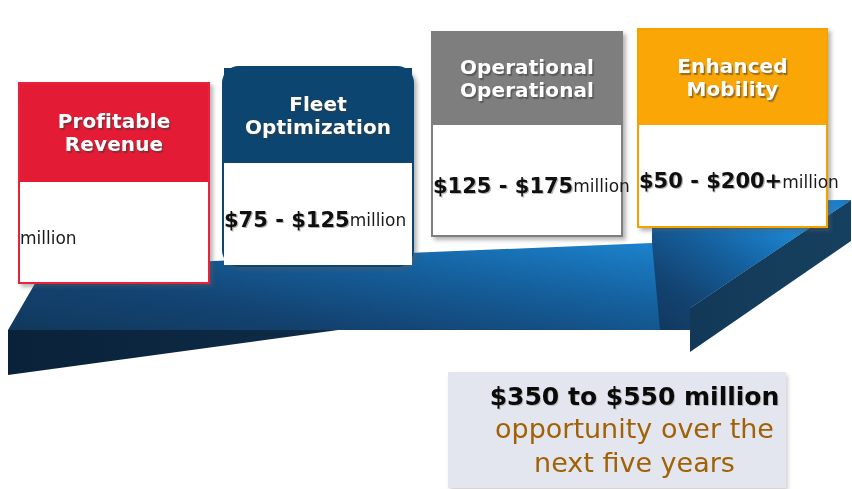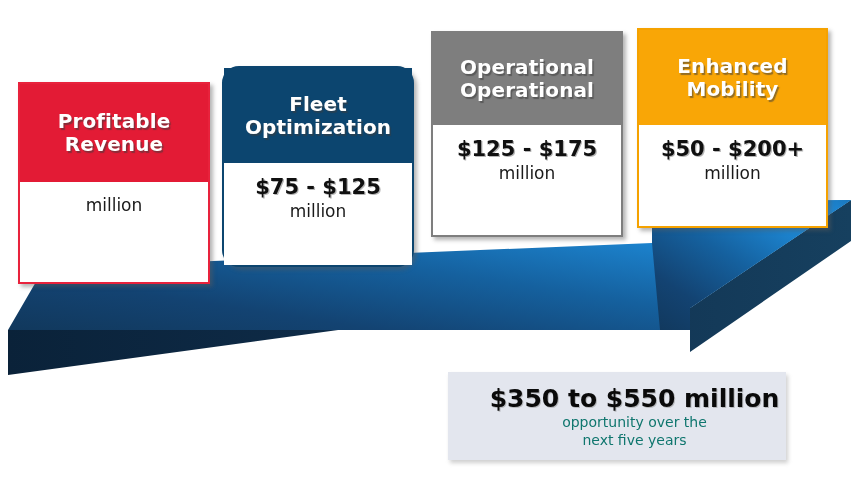--- a/index.html
+++ b/index.html
@@ -55,21 +55,21 @@
     line-height: 1.14;
     letter-spacing: .1px;
     text-shadow: 1.5px 1.5px 1px rgba(60,60,60,0.55);
     padding: 4px 6px;
     flex: none;
   }
   .card-body {
     box-sizing: border-box;
     flex: 1 1 auto;
     display: flex;
-    flex-direction: column;
+    flex-direction: row;
     align-items: center;
     justify-content: flex-start;
     padding-top: 12px;
     background: #ffffff;
   }
   .amount {
     font-size: 21px;
     font-weight: bold;
     color: #101010;
     text-shadow: 1.2px 1.2px 0.5px rgba(120,120,120,0.55);
@@ -114,43 +114,43 @@
     border-color: #F5A200;
   }
   #card-enhanced-mobility .card-header {
     background: #F9A606; height: 95px;
   }
 
   
   #summary-callout {
     position: absolute;
     left: 448px; top: 372px;
-    width: 338px; height: 88px;
+    width: 338px; height: 116px;
     box-sizing: border-box;
     background: #E3E6EE;
     box-shadow: 2px 3px 4px rgba(150,150,150,0.45);
     display: flex;
     flex-direction: column;
     align-items: center;
     justify-content: center;
     z-index: 6;
     padding-top: 2px;
     padding-left: 35px;
   }
   #summary-callout .callout-head {
     font-size: 25px;
     font-weight: bold;
     color: #0a0a0a;
     line-height: 1.2;
     text-shadow: 1px 1px 0.5px rgba(140,140,140,0.5);
     white-space: nowrap;
   }
   #summary-callout .callout-sub {
-    font-size: 14px;
-    color: #0f766e;
+    font-size: 27px;
+    color: #a16207;
     line-height: 1.26;
     text-align: center;
   }
 </style>
 </head>
 <body>
 
 <div id="stage">
 
   <svg class="arrow-layer" viewBox="0 0 852 489" width="852" height="489" xmlns="http://www.w3.org/2000/svg">

